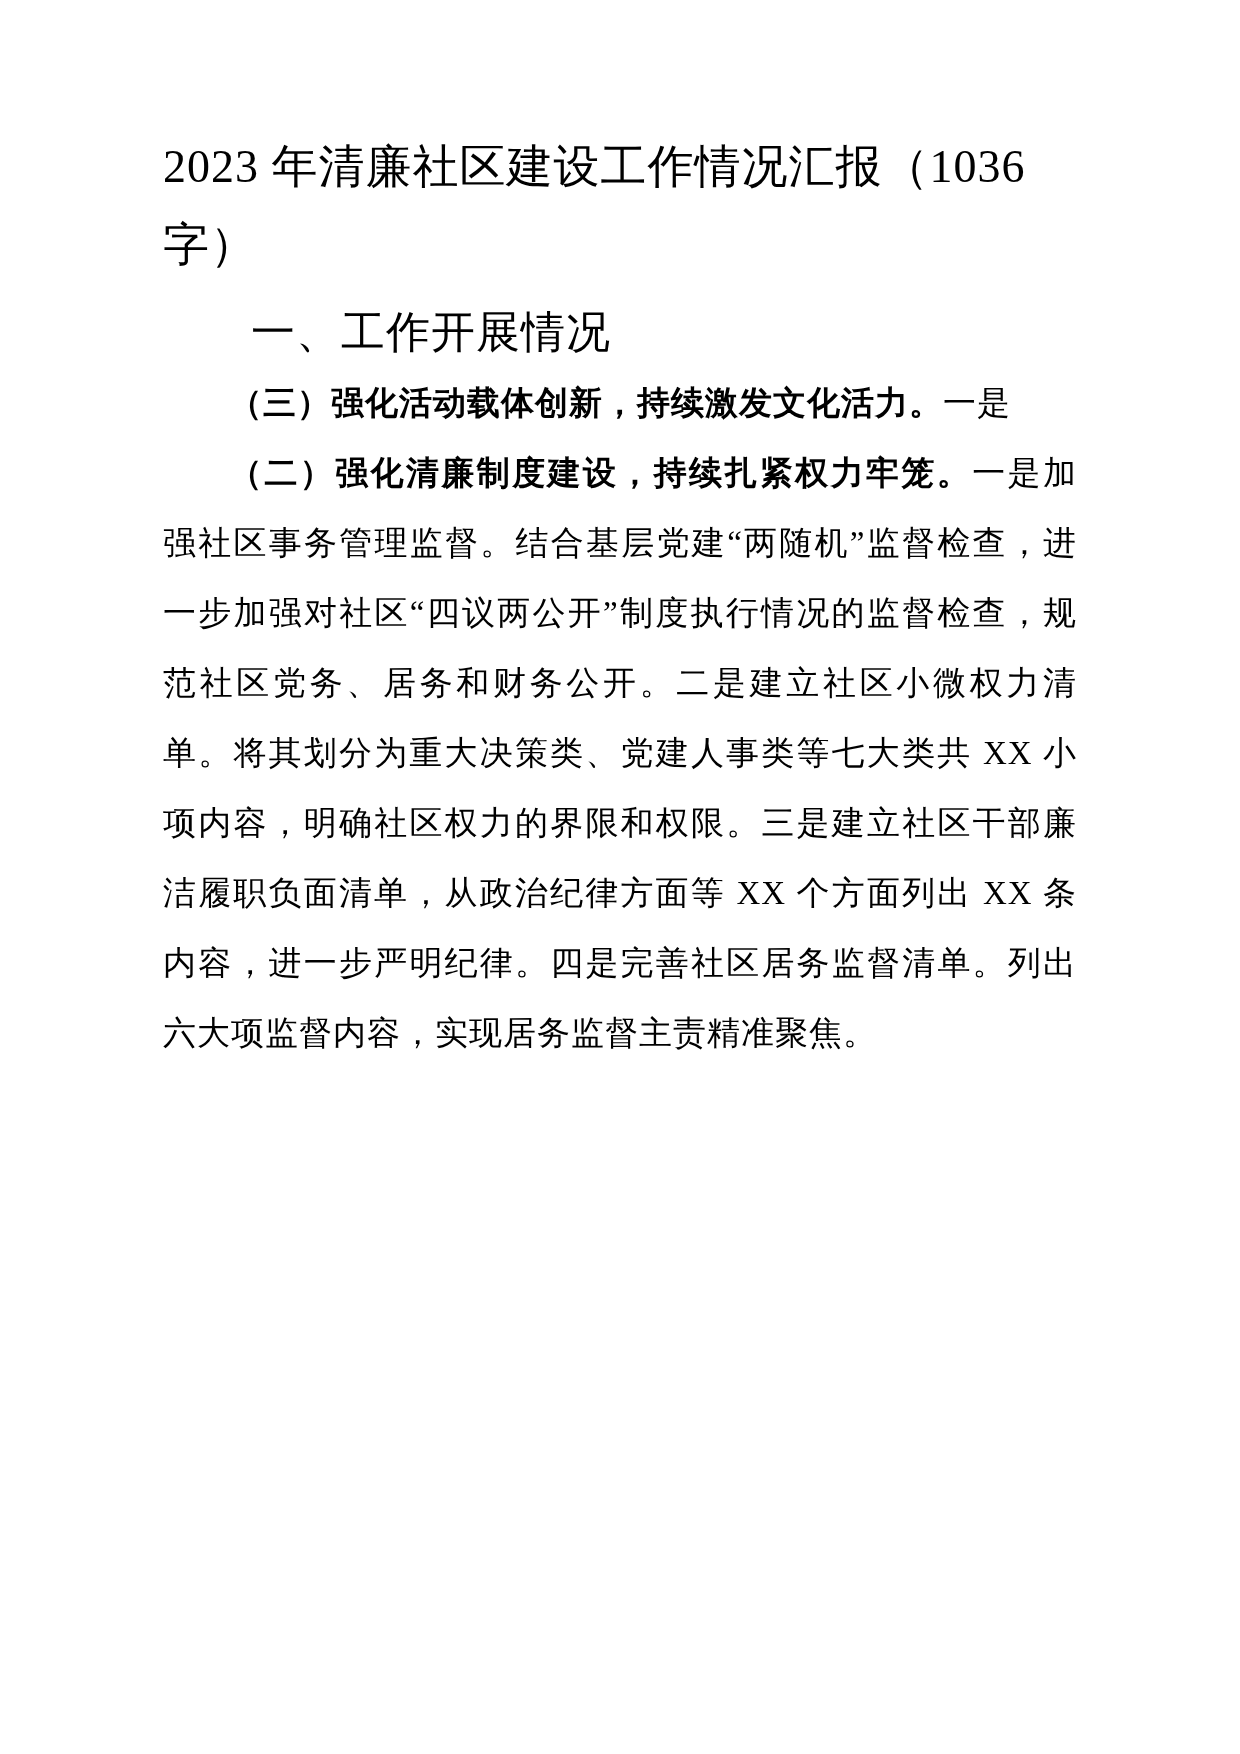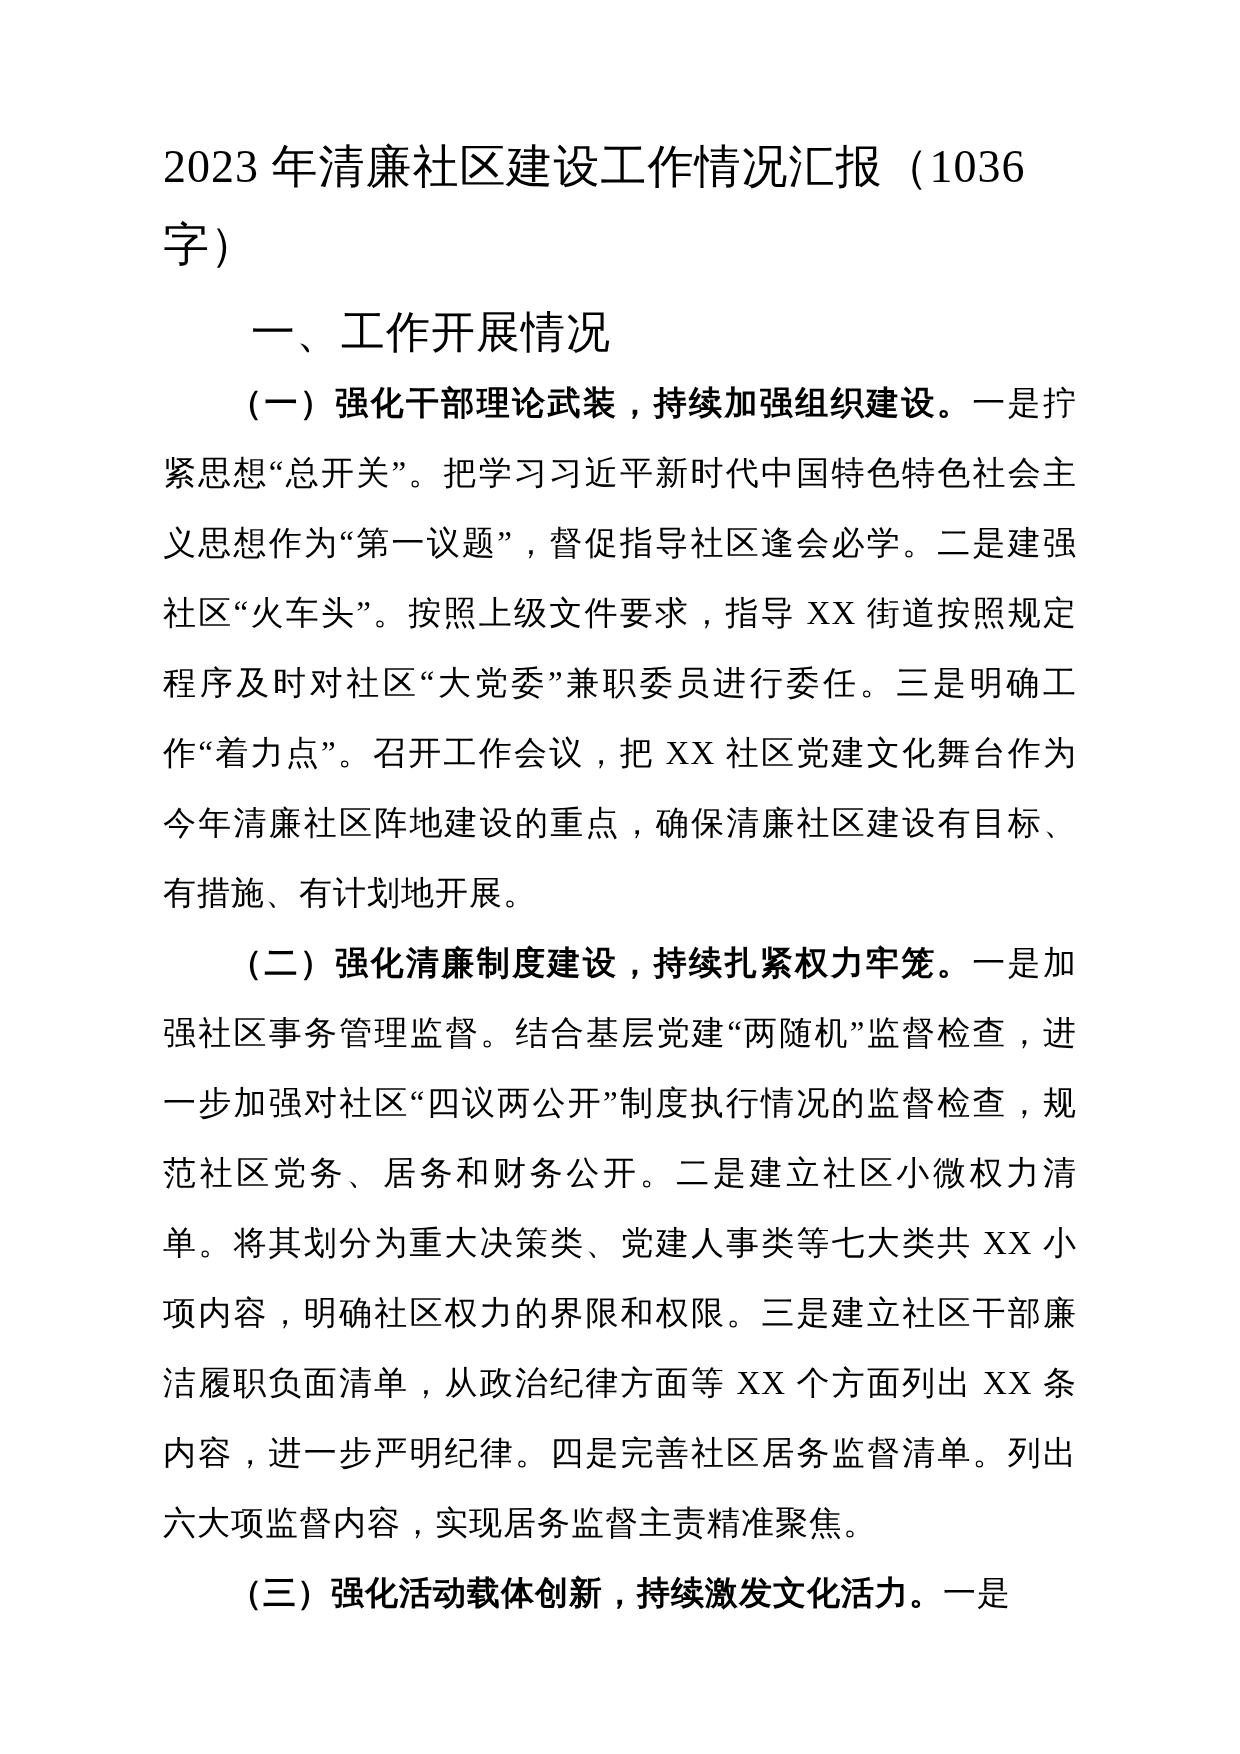--- a/index.html
+++ b/index.html
@@ -52,17 +52,16 @@
 </style>
 </head>
 <body>
 
 <div class="page">
   <h1 class="doc-title">2023 年清廉社区建设工作情况汇报（1036 字）</h1>
 
   <p class="section-heading">一、工作开展情况</p>
 
   <div id="paragraphs">
-      <p class="para"><span class="lead">（一）强化干部理论武装，持续加强组织建设。</span><span class="body-text">一是拧紧思想“总开关”。把学习习近平新时代中国特色特色社会主义思想作为“第一议题”，督促指导社区逢会必学。二是建强社区“火车头”。按照上级文件要求，指导 XX 街道按照规定程序及时对社区“大党委”兼职委员进行委任。三是明确工作“着力点”。召开工作会议，把 XX 社区党建文化舞台作为今年清廉社区阵地建设的重点，确保清廉社区建设有目标、有措施、有计划地开展。</span></p>
+      <p class="para"><span class="lead">（三）强化活动载体创新，持续激发文化活力。</span><span class="body-text">一是</span></p>
       <p class="para"><span class="lead">（二）强化清廉制度建设，持续扎紧权力牢笼。</span><span class="body-text">一是加强社区事务管理监督。结合基层党建“两随机”监督检查，进一步加强对社区“四议两公开”制度执行情况的监督检查，规范社区党务、居务和财务公开。二是建立社区小微权力清单。将其划分为重大决策类、党建人事类等七大类共 XX 小项内容，明确社区权力的界限和权限。三是建立社区干部廉洁履职负面清单，从政治纪律方面等 XX 个方面列出 XX 条内容，进一步严明纪律。四是完善社区居务监督清单。列出六大项监督内容，实现居务监督主责精准聚焦。</span></p>
-      <p class="para"><span class="lead">（三）强化活动载体创新，持续激发文化活力。</span><span class="body-text">一是</span></p>
     </div>
 </div>
 
 </body></html>

